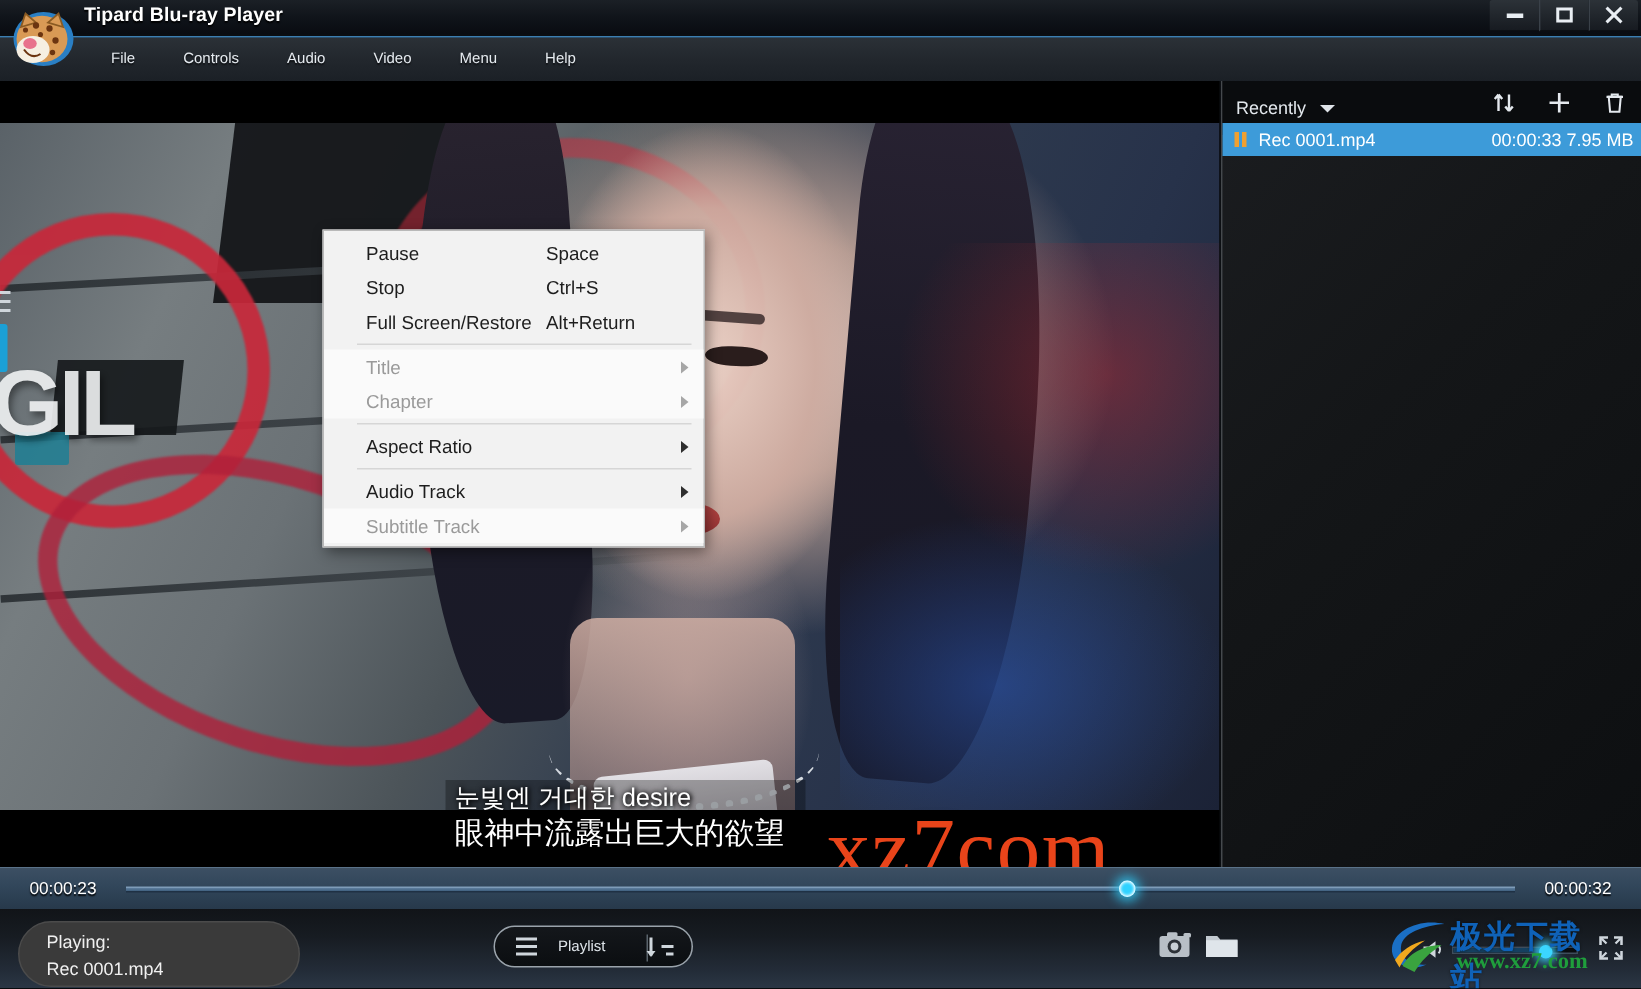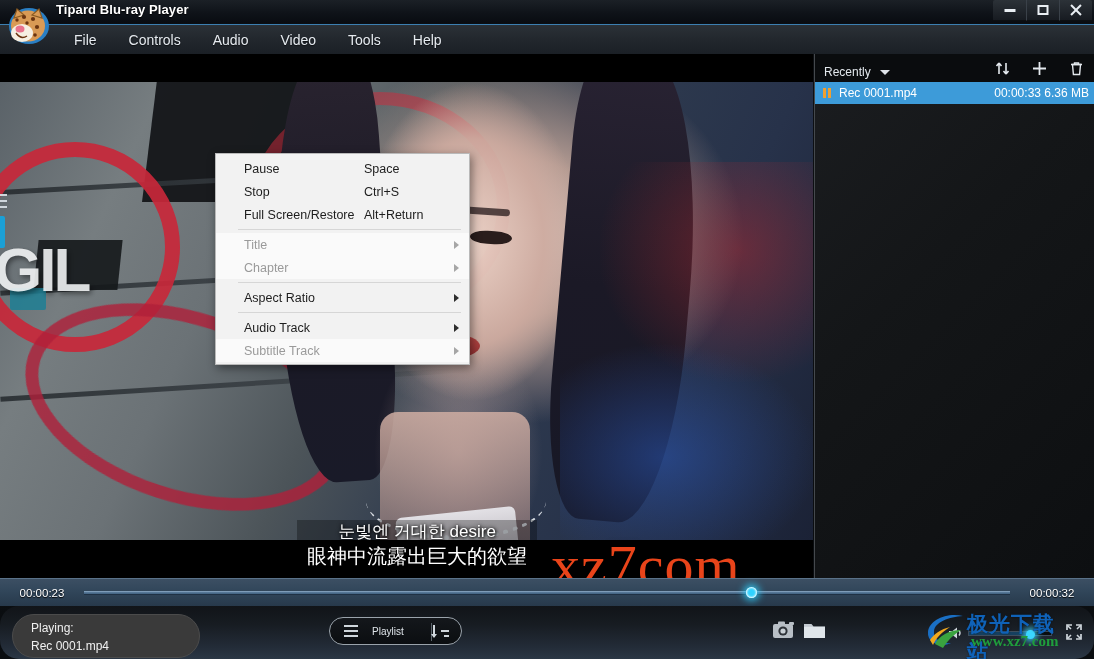--- a/index.html
+++ b/index.html
@@ -51,21 +51,21 @@
   }
 
   
   #menubar {
     position:absolute; left:0; top:24px; width:1094px; height:30px;
     background:linear-gradient(180deg,#2b3137 0%,#23282e 45%,#1b2026 100%);
     border-top:1px solid #3c7fb1;
     display:flex; align-items:center; padding-left:58px;
   }
   .menu-item {
-    font-size:14px; color:#e6ebf0; padding:4px 16px; cursor:default;
+    font-size:10px; color:#e6ebf0; padding:4px 16px; cursor:default;
     text-shadow:0 1px 1px rgba(0,0,0,.6);
   }
 
   
   #video-wrap {
     position:absolute; left:0; top:54px; width:813px; height:524px;
     background:#000; overflow:hidden;
   }
   #video-frame {
     position:absolute; left:0; top:28px; width:813px; height:458px;
@@ -155,21 +155,21 @@
     position:absolute; left:560px; top:260px; width:260px; height:230px;
     background:radial-gradient(ellipse at 40% 50%, rgba(42,86,180,.55) 0%, rgba(20,34,86,0) 70%);
   }
   .redlight {
     position:absolute; left:600px; top:80px; width:230px; height:220px;
     background:radial-gradient(ellipse at 60% 40%, rgba(170,40,48,.5) 0%, rgba(90,20,30,0) 72%);
   }
 
   
   #subs {
-    position:absolute; left:297px; top:466px; width:240px; text-align:center;
+    position:absolute; left:297px; top:466px; width:240px; 
     z-index:4;
   }
   #subs div {
     background:rgba(0,0,0,.30);
     color:#ffffff; text-shadow:0 0 4px #000, 1px 1px 3px #000;
     line-height:1.26; padding:1px 6px;
   }
   .sub-1 { font-size:17px; }
   .sub-2 { font-size:20px; }
 
@@ -269,21 +269,20 @@
   #track-handle {
     position:absolute; left:72.2%; top:8px; width:11px; height:11px; margin-left:-5px;
     border-radius:50%; background:#2fd2ff;
     box-shadow:0 0 7px 3px rgba(47,210,255,.75), 0 0 2px 1px #fff inset;
   }
 
   
   #controls {
     position:absolute; left:0; top:606px; width:1094px; height:53px;
     background:linear-gradient(180deg,#111418 0%,#171c22 35%,#232c38 78%,#2b3745 100%);
-    border-radius:19px;
   }
   #nowplaying {
     position:absolute; left:12px; top:8px; width:188px; height:44px;
     background:#3a3a3a; border:1px solid #4b4b4b; border-radius:22px;
     padding:4px 0 0 18px; color:#f0f0f0; font-size:12px; line-height:1.5;
   }
   #playlist-btn {
     position:absolute; left:329px; top:617px; width:133px; height:28px;
     background:linear-gradient(180deg,#14171b 0%,#0b0e11 100%);
     border:1px solid #9aa3ab; border-radius:14px;
@@ -378,21 +377,21 @@
       <circle cx="21" cy="21" r="1.7" fill="#6b3410"></circle>
       <circle cx="11" cy="18" r="1.7" fill="#6b3410"></circle>
     </svg>
   </div>
 
   <div id="menubar">
     <div class="menu-item">File</div>
     <div class="menu-item">Controls</div>
     <div class="menu-item">Audio</div>
     <div class="menu-item">Video</div>
-    <div class="menu-item">Tools</div>
+    <div class="menu-item">Menu</div>
     <div class="menu-item">Help</div>
   </div>
 
   <div id="video-wrap">
     <div id="video-frame">
       <div class="darkwall"></div>
       <div class="band b1"></div>
       <div class="band b2"></div>
       <div class="band b3"></div>
       <div class="graf g3"></div>
@@ -494,21 +493,21 @@
         </span>
       </div>
     </div>
     <div id="pl-rows">
       <div class="pl-row sel">
         <span class="pbars">
             <b></b>
             <b></b>
           </span>
         <span class="nm">Rec 0001.mp4</span>
-        <span class="meta">00:00:33 6.36 MB</span>
+        <span class="meta">00:00:33 7.95 MB</span>
       </div>
     </div>
   </div>
 
   <div id="progress">
     <span class="tc">00:00:23</span>
     <div id="track-wrap">
       <div id="track"></div>
       <div id="track-handle" style="left: 72%;"></div>
     </div>

